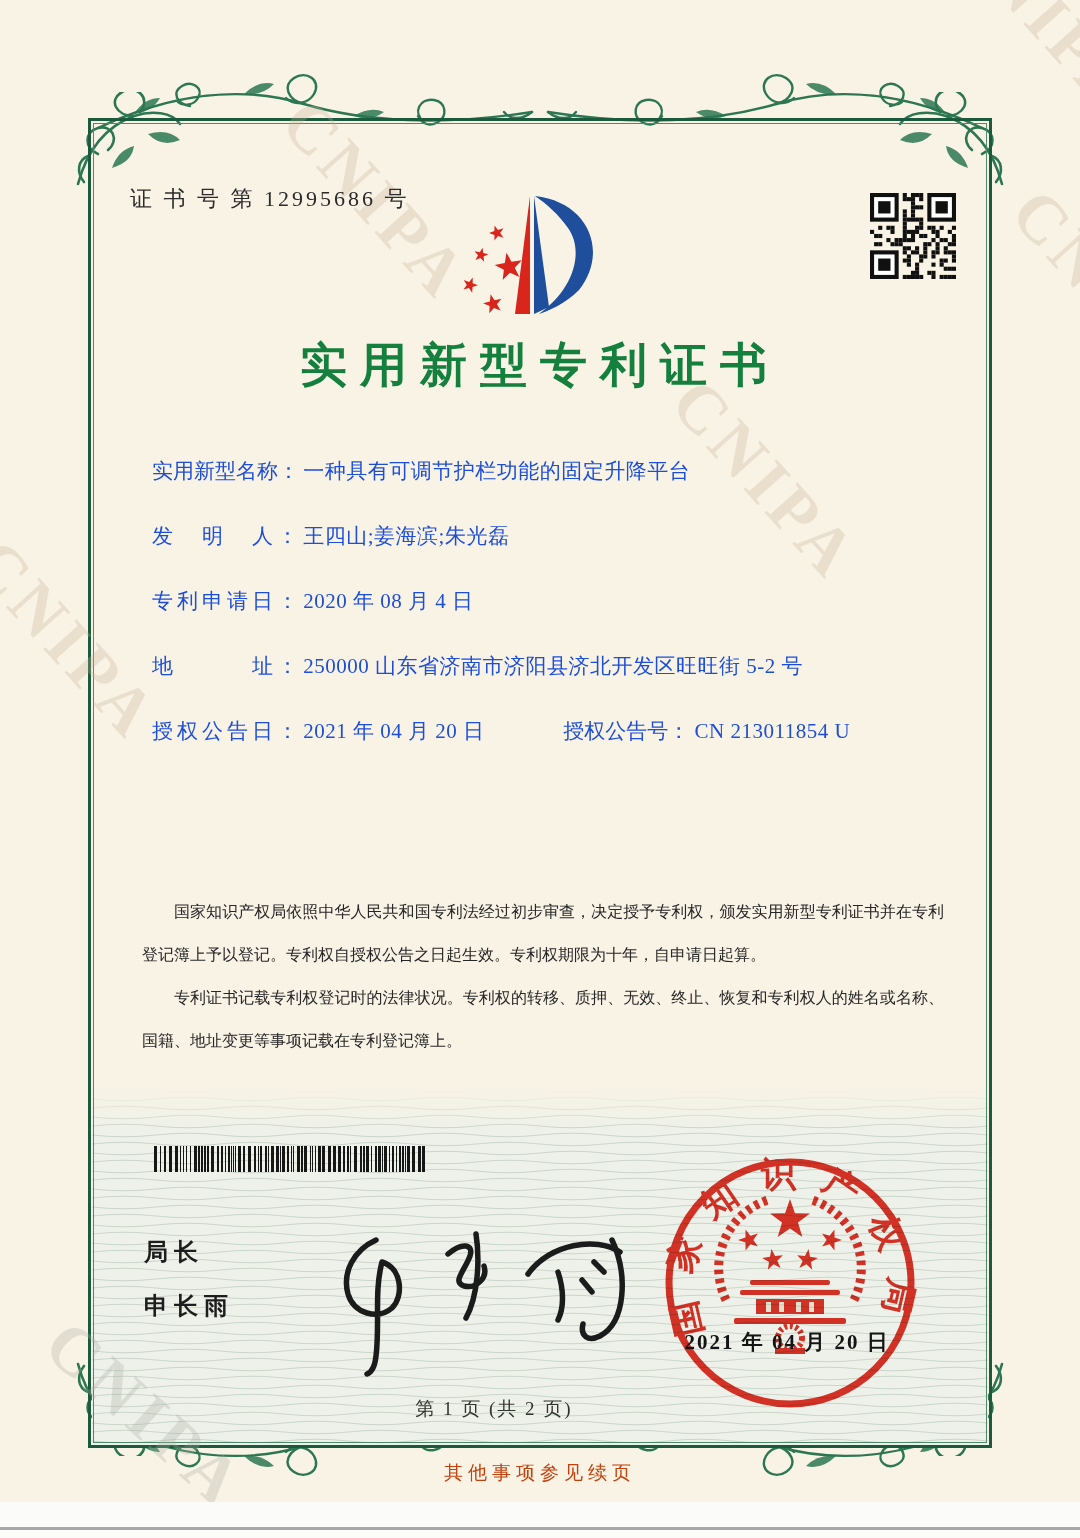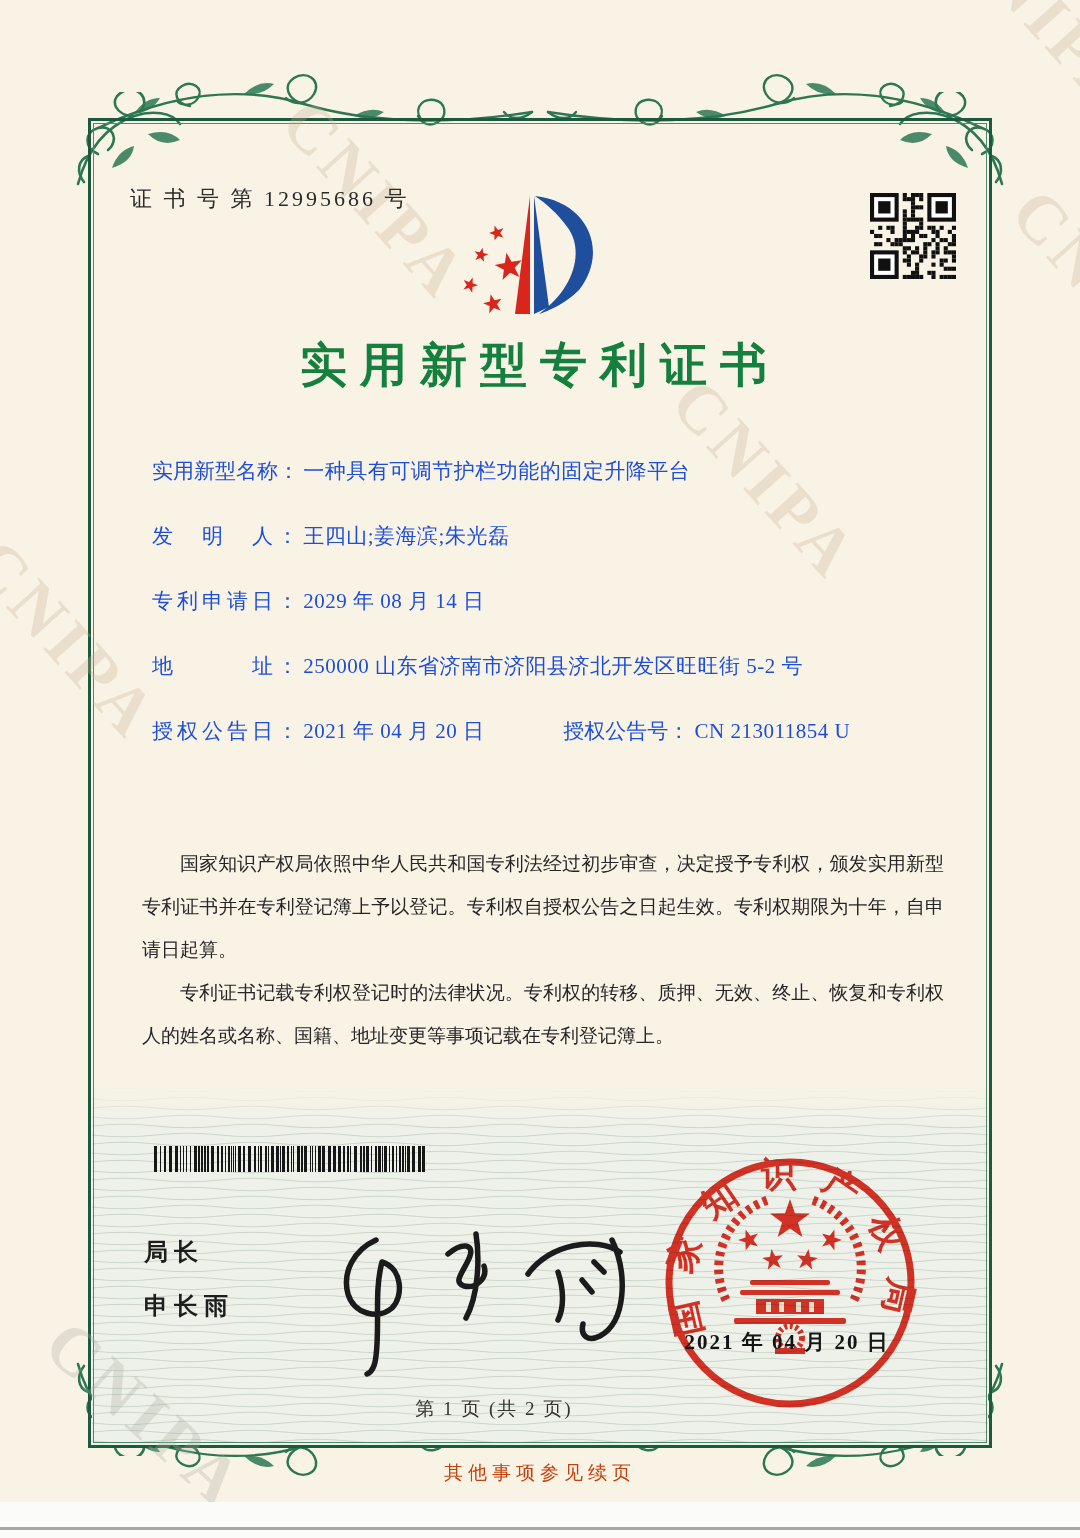--- a/index.html
+++ b/index.html
@@ -49,22 +49,22 @@
   .frow{height:65px;line-height:30px;white-space:nowrap;}
   .flabel{
     display:inline-block;width:146px;text-align:justify;text-align-last:justify;
     vertical-align:top;
   }
   .fvalue{display:inline-block;vertical-align:top;letter-spacing:.5px;}
   .grow{height:46px;line-height:30px;white-space:nowrap;}
   .gpair-left{display:inline-block;width:406px;}
   
   .paras{
-    position:absolute;left:142px;top:842px;width:802px;
-    font-size:19px;line-height:43px;text-align:justify;color:#262626;
+    position:absolute;left:142px;top:890px;width:802px;
+    font-size:16px;line-height:43px;text-align:justify;color:#262626;
   }
   .paras p{margin:0;text-indent:2em;}
   
   .barcode{position:absolute;left:152px;top:1146px;}
   
   .officer{
     position:absolute;left:144px;top:1236px;
     font-family:"Liberation Sans","DejaVu Sans",sans-serif;
     font-size:24px;font-weight:bold;color:#1d1d1d;letter-spacing:6px;
   }
@@ -345,21 +345,21 @@
   <div class="frow">
     <span class="flabel">实用新型名称：</span>
     <span class="fvalue">一种具有可调节护栏功能的固定升降平台</span>
   </div>
   <div class="frow">
     <span class="flabel">发　明　人：</span>
     <span class="fvalue">王四山;姜海滨;朱光磊</span>
   </div>
   <div class="frow">
     <span class="flabel">专利申请日：</span>
-    <span class="fvalue">2029 年 08 月 14 日</span>
+    <span class="fvalue">2020 年 08 月 4 日</span>
   </div>
   <div class="frow">
     <span class="flabel">地　　　址：</span>
     <span class="fvalue">250000  山东省济南市济阳县济北开发区旺旺街 5-2 号</span>
   </div>
   <div class="grow">
     <span class="gpair-left">
       <span class="flabel">授权公告日：</span>
       <span class="fvalue">2021 年 04 月 20 日</span>
     </span>

